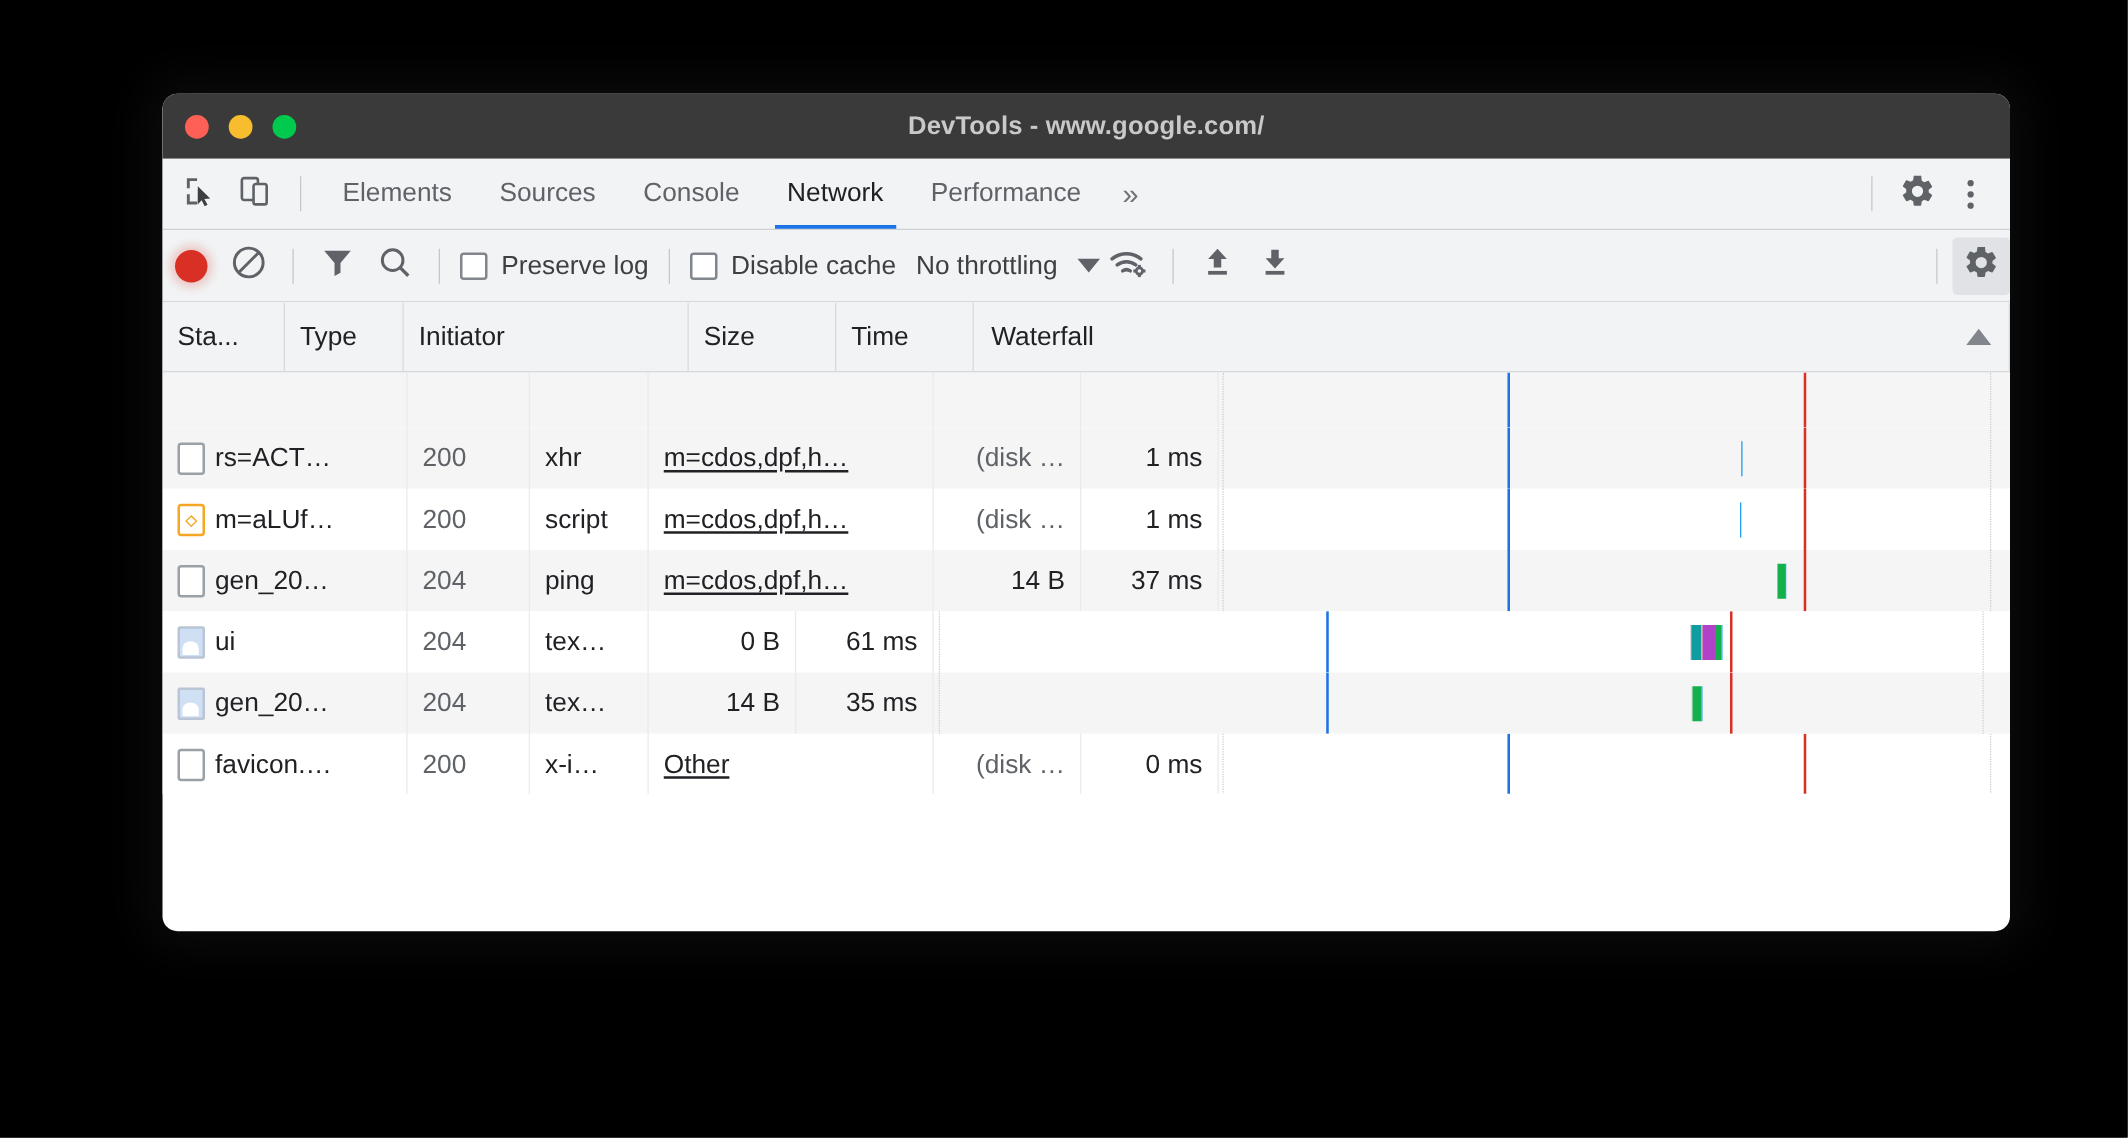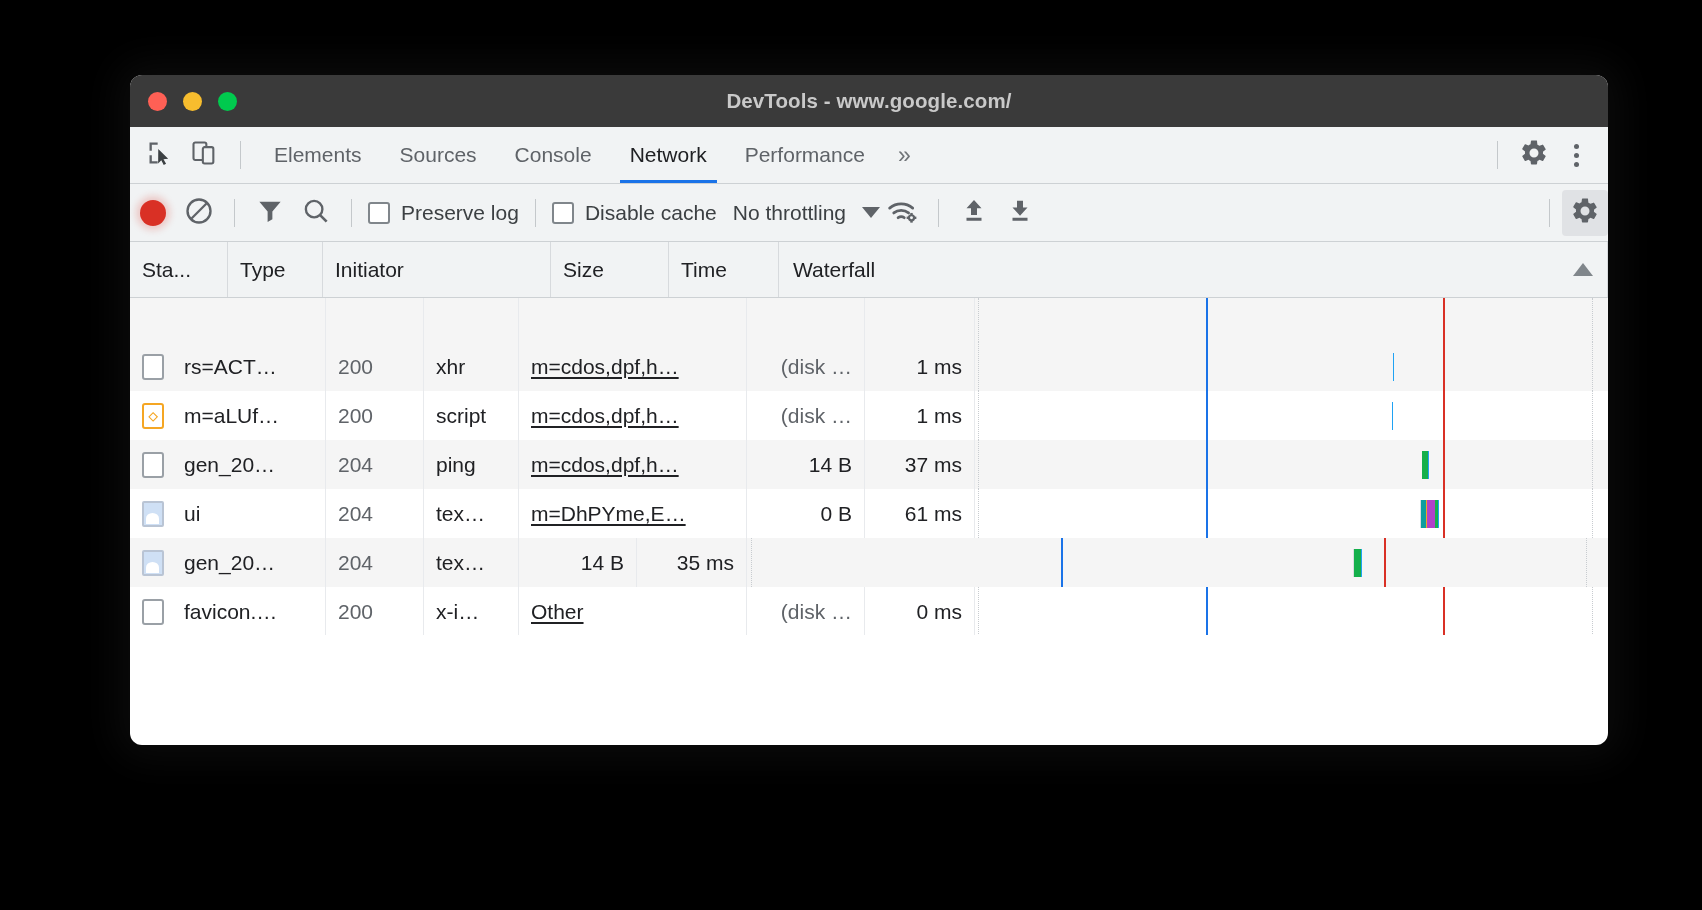--- a/index.html
+++ b/index.html
@@ -265,21 +265,21 @@
   .c-size      { width: 118px; justify-content: flex-end; }
   .c-time      { width: 110px; justify-content: flex-end; }
   .c-waterfall { flex: 1 1 auto; border-right: none; padding: 0; }
 
   .data-row.odd  { background: #f5f5f5; }
   .data-row.even { background: #ffffff; }
 
   .name-cell {
     display: flex;
     align-items: center;
-    gap: 20px;
+    gap: 8px;
   }
   .muted { color: #5f6368; }
   .link {
     color: #202124;
     text-decoration: underline;
     text-underline-offset: 3px;
   }
 
   
   .ficon { width: 22px; height: 26px; flex: none; position: relative; }
@@ -670,23 +670,20 @@
       </span>
     </div>
   </div>
   <div class="row data-row even">
     <div class="cell c-name name-cell">
       <span class="ficon img"></span>
       <span>ui</span>
     </div>
     <div class="cell c-status muted">204</div>
     <div class="cell c-type">tex…</div>
-    <div class="cell c-initiator">
-      <span class="link">m=DhPYme,E…</span>
-    </div>
     <div class="cell c-size ">0 B</div>
     <div class="cell c-time">61 ms</div>
     <div class="cell c-waterfall">
       <span class="wf-track">
         <span class="wf-gridline" style="left:0.5%;"></span>
                 <span class="wf-gridline" style="left:36.5%;"></span>
                 <span class="wf-gridline" style="left:74%;"></span>
                 <span class="wf-gridline" style="left:97.5%;"></span>
                 <span class="wf-marker" style="left:36.5%;background:#1a73e8;"></span>
                 <span class="wf-marker" style="left:74%;background:#d93025;"></span>

